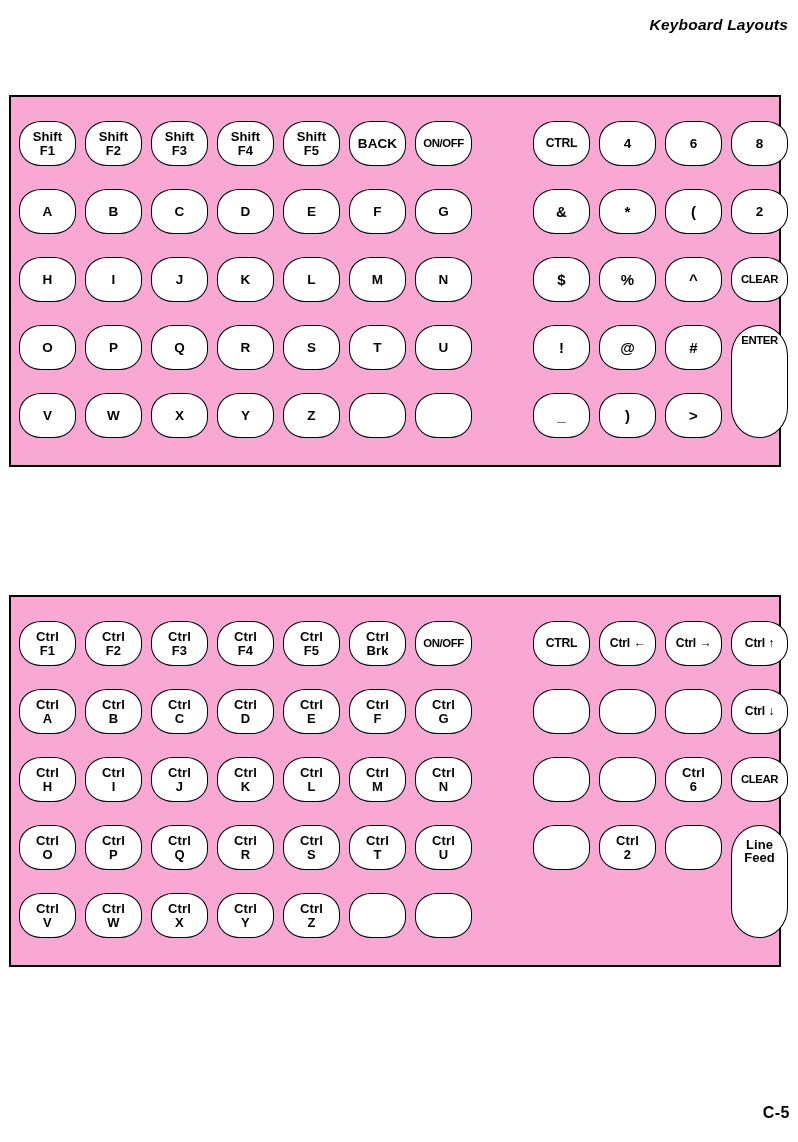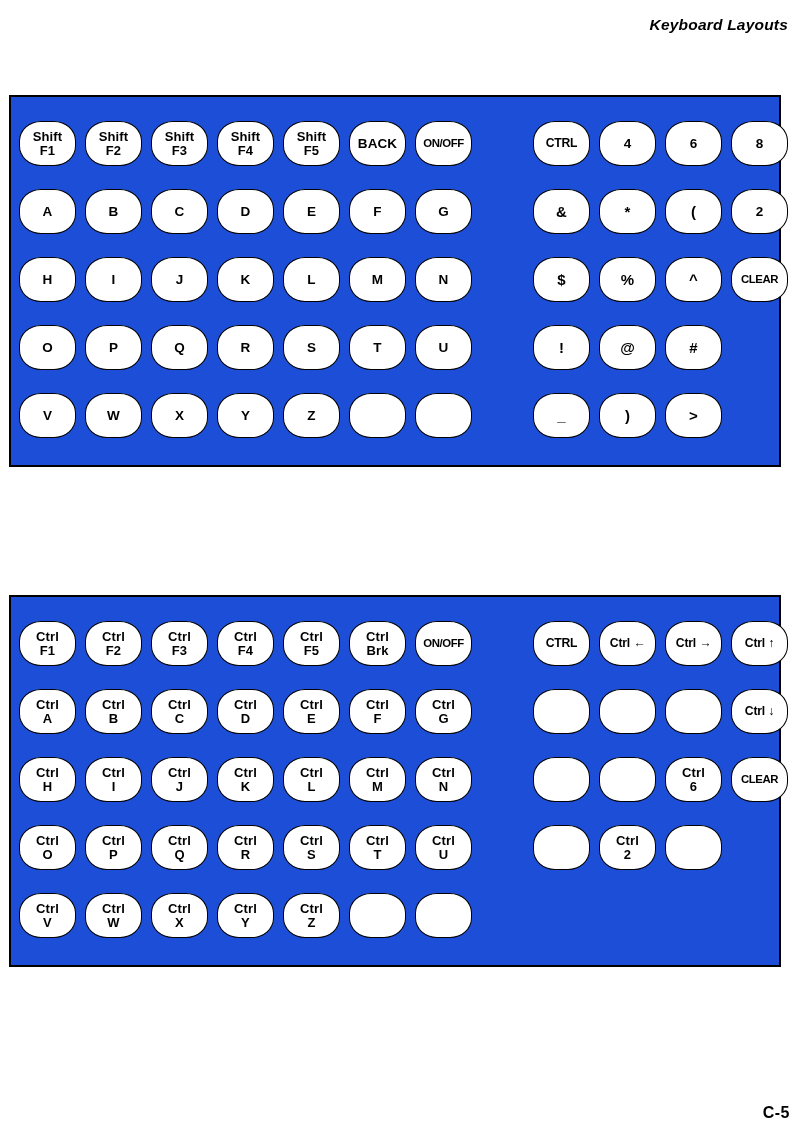--- a/index.html
+++ b/index.html
@@ -54,21 +54,21 @@
   }
   #figure-1 { top: 95px; }
   #figure-2 { top: 595px; }
 
   .keyboard-frame {
     position: relative;
     border: 2.5px solid #000000;
     box-sizing: border-box;
     width: 772px;
     height: 372px;
-    background: #1d4ed8;
+    background: #f9a8d4;
   }
 
   .figure-caption {
     text-align: center;
     font-size: 16.5px;
     font-weight: bold;
     letter-spacing: 0.1px;
     margin-top: 22px;
     white-space: pre;
   }
@@ -306,20 +306,23 @@
           <div class="pad-group">
             <div class="key sym">
               <span class="line">!</span>
             </div>
             <div class="key sym">
               <span class="line">@</span>
             </div>
             <div class="key sym">
               <span class="line">#</span>
             </div>
+            <div class="key tiny-text tall">
+              <span class="line">ENTER</span>
+            </div>
           </div>
         </div>
         <div class="key-row r4">
           <div class="main-group">
             <div class="key">
               <span class="line">V</span>
             </div>
             <div class="key">
               <span class="line">W</span>
             </div>
@@ -531,20 +534,24 @@
             <div class="key blank">
               <span class="line"></span>
             </div>
             <div class="key two-line">
               <span class="line">Ctrl</span>
               <span class="line">2</span>
             </div>
             <div class="key blank">
               <span class="line"></span>
             </div>
+            <div class="key two-line tall">
+              <span class="line">Line</span>
+              <span class="line">Feed</span>
+            </div>
           </div>
         </div>
         <div class="key-row r4">
           <div class="main-group">
             <div class="key two-line">
               <span class="line">Ctrl</span>
               <span class="line">V</span>
             </div>
             <div class="key two-line">
               <span class="line">Ctrl</span>

